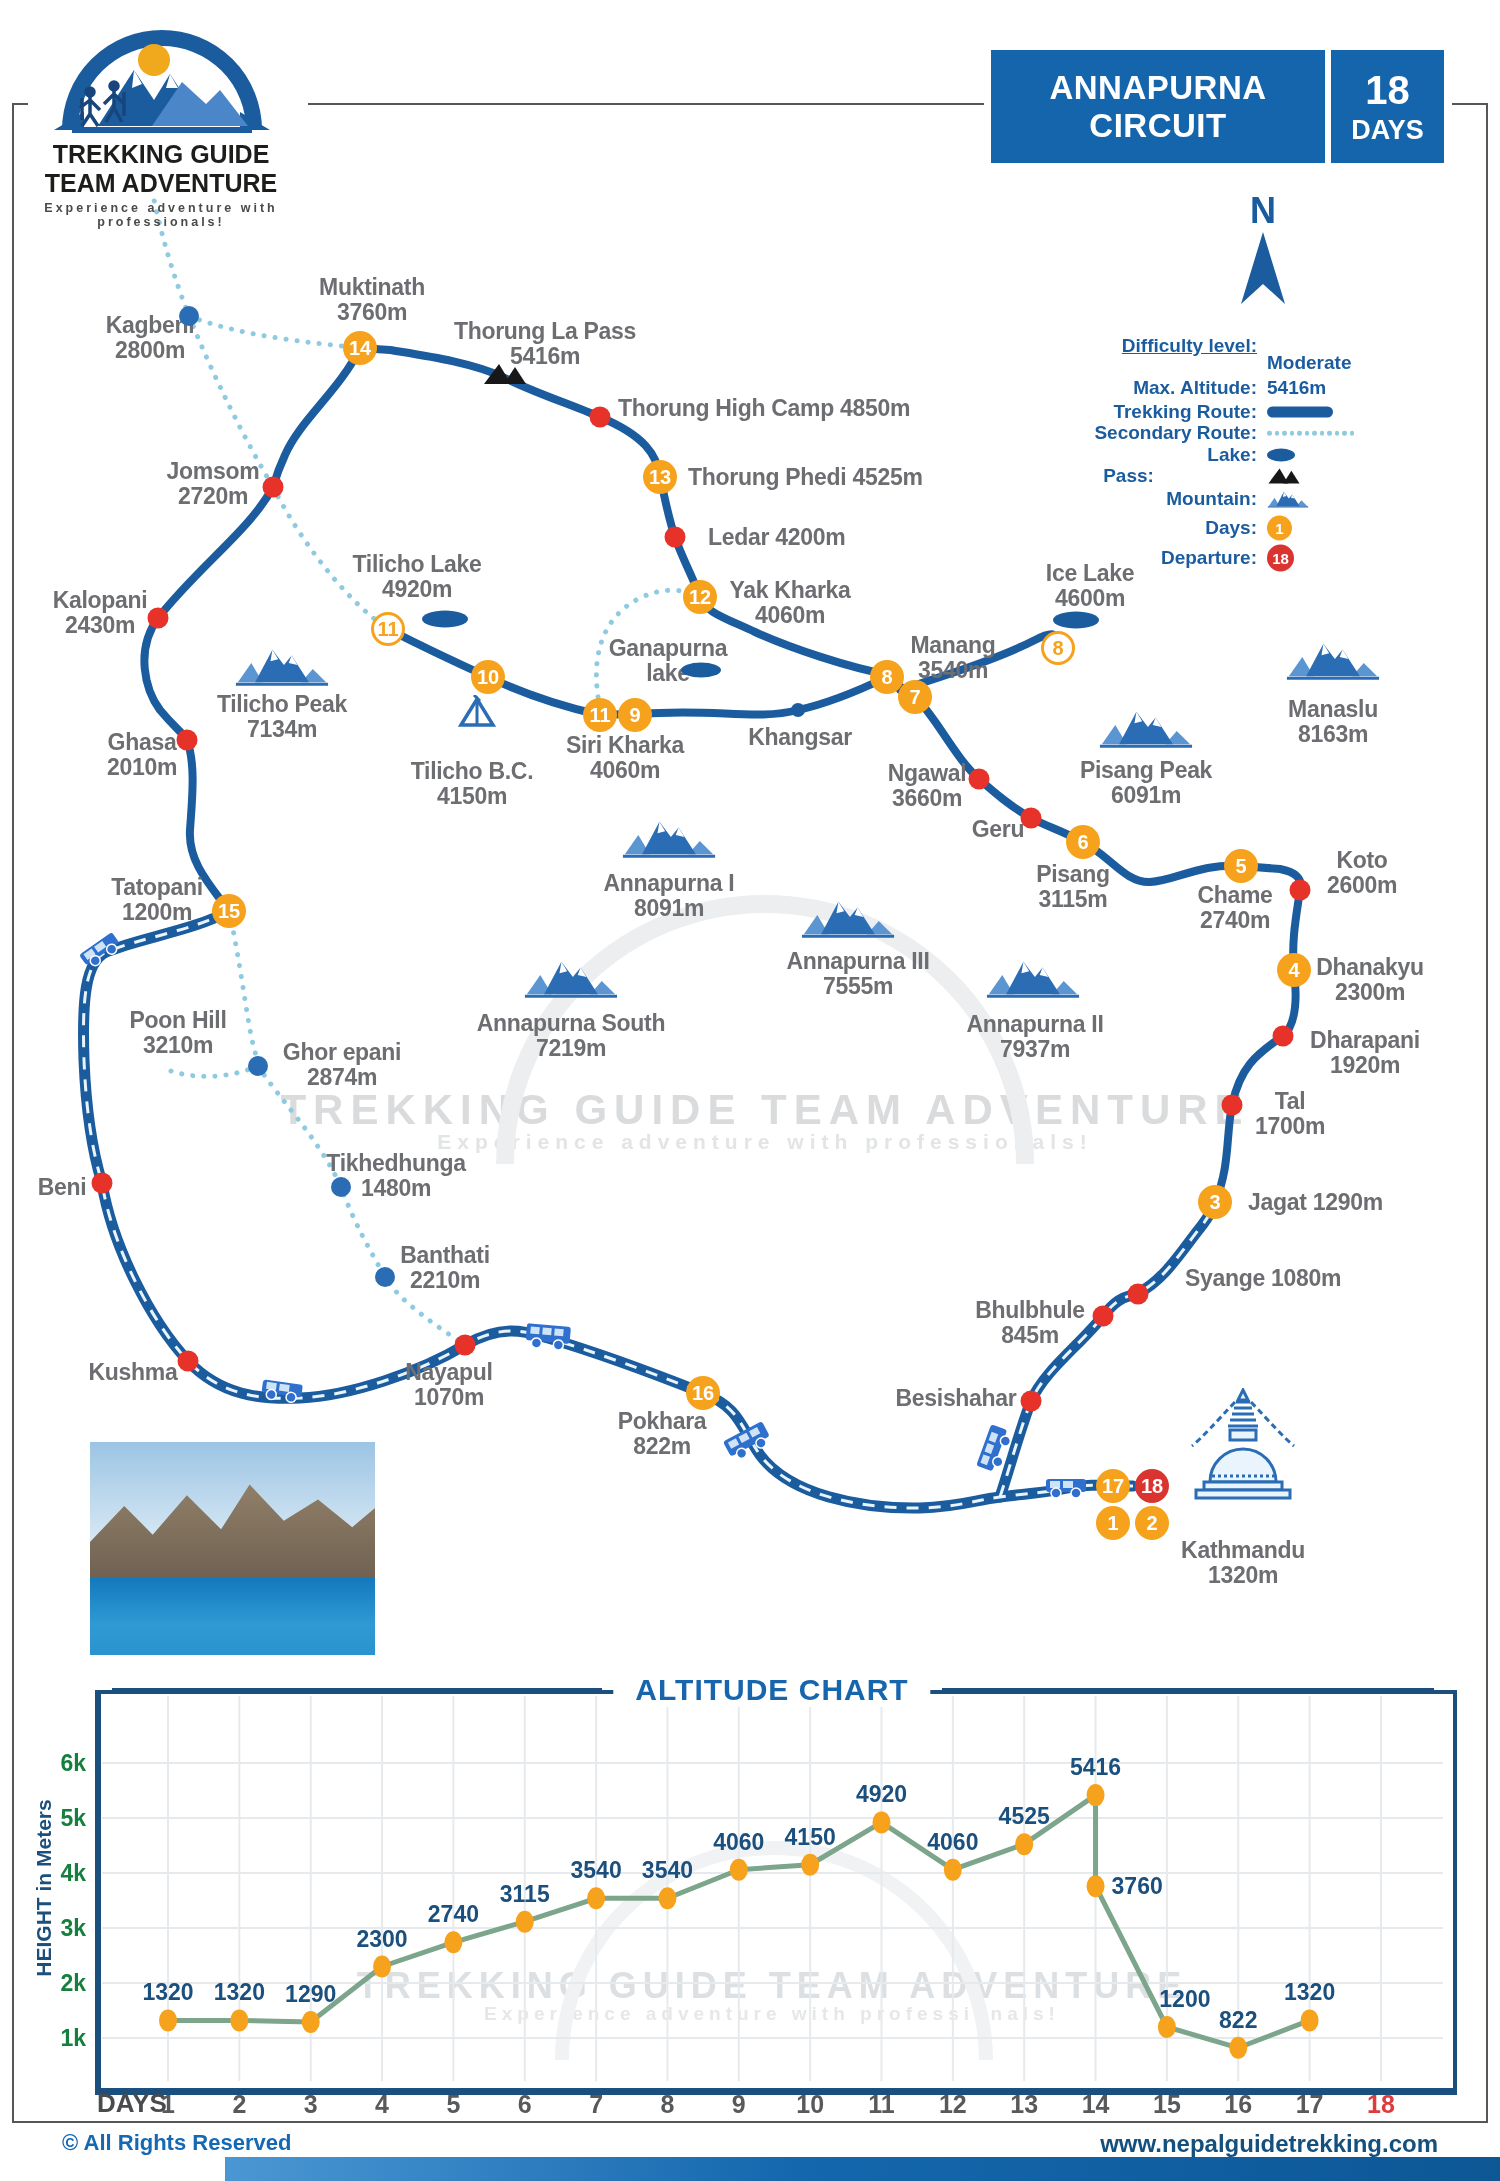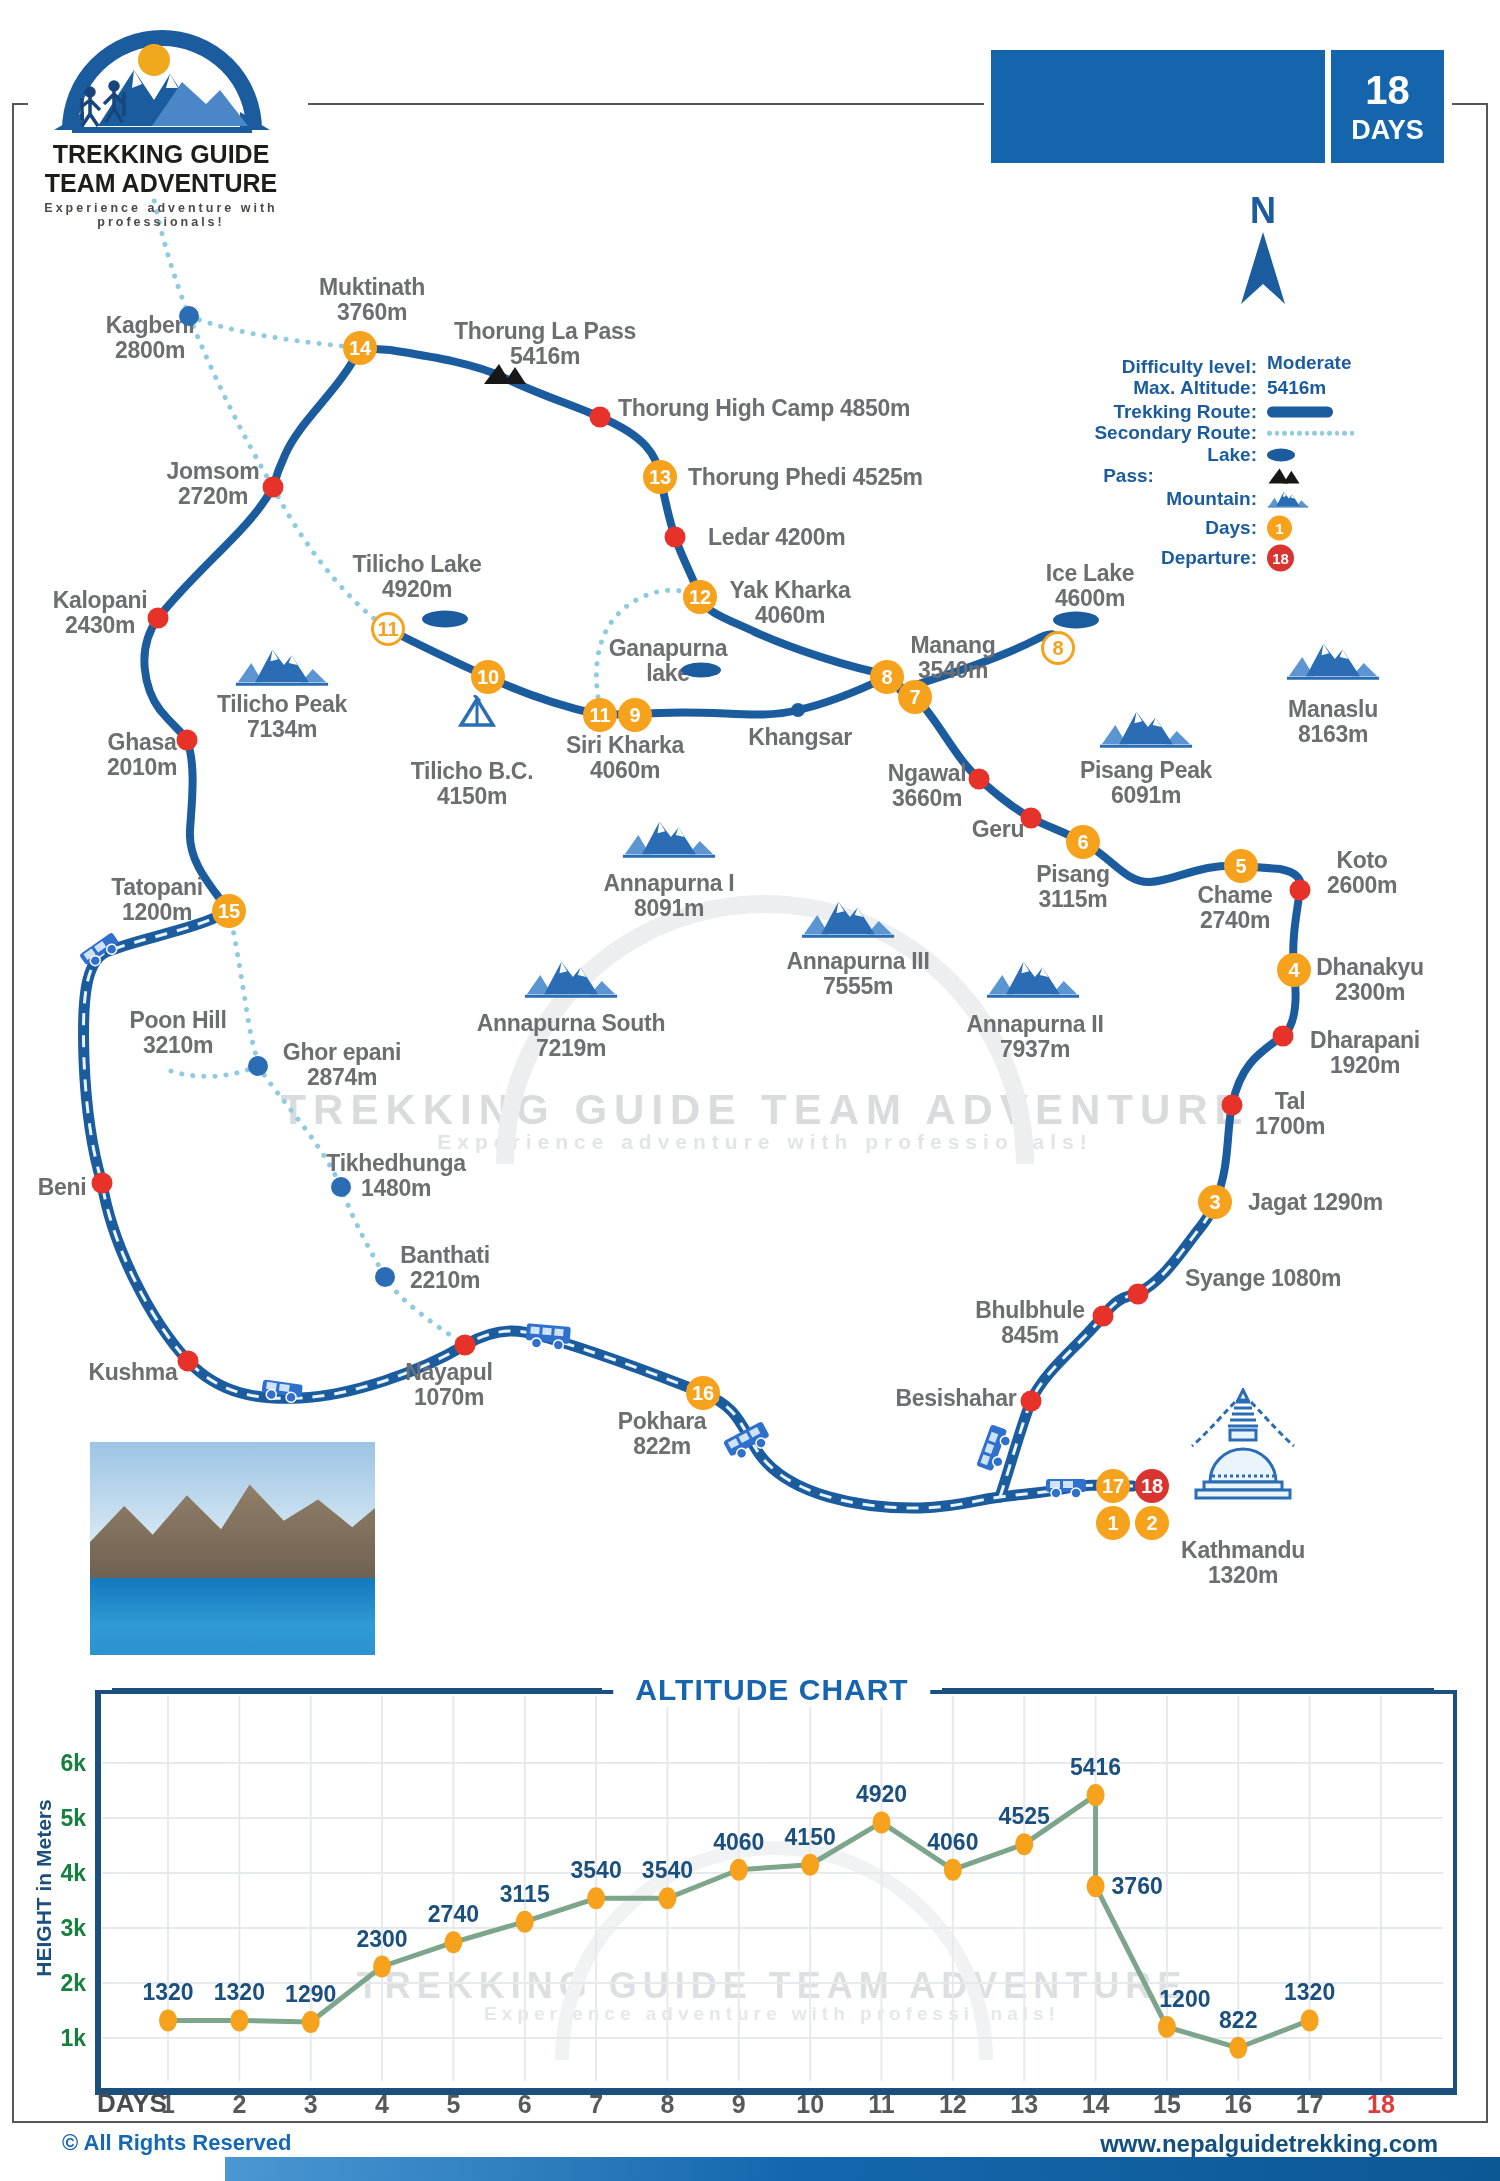--- a/index.html
+++ b/index.html
@@ -103,20 +103,21 @@
         <path d="M72,82 L72,100 M72,86 L62,96 M72,86 L82,96 M72,100 L64,114 M72,100 L80,114 M82,84 L82,108"></path>
     </g>
     <path d="M30,122 H210" stroke="#1b5c9f" stroke-width="6"></path>
   </svg>
   <div id="brand-name">TREKKING GUIDE TEAM ADVENTURE</div>
   <div id="brand-tagline">Experience adventure with professionals!</div>
 </div>
 
 <div id="title-underlay"></div>
 <div id="title-main" class="title-box">
+  <div class="l1">ANNAPURNA CIRCUIT</div>
 </div>
 <div id="title-days" class="title-box">
   <div class="n">18</div>
   <div class="d">DAYS</div>
 </div>
 
 <div id="north">
   <div class="n-letter">N</div>
   <svg width="46" height="74" viewBox="0 0 46 74">
     <polygon points="23,0 45,72 23,52 1,72" fill="#1b5c9f"></polygon>
@@ -427,21 +428,21 @@
     <circle cx="13" cy="24" r="5" fill="#2f6fce" stroke="#fff" stroke-width="1.5"></circle>
     <circle cx="35" cy="24" r="5" fill="#2f6fce" stroke="#fff" stroke-width="1.5"></circle>
       </svg></div>
     <div class="icon" style="left: 1066px; top: 1487px; transform: translate(-50%, -50%) rotate(0deg);"><svg width="44" height="28" viewBox="0 0 44 28">
     <rect x="2" y="8" width="40" height="13" rx="3" fill="#2f6fce"></rect>
     <rect x="6" y="10" width="10" height="7" fill="#cfe3f7"></rect>
         <rect x="19" y="10" width="10" height="7" fill="#cfe3f7"></rect>
     <circle cx="12" cy="22" r="5" fill="#2f6fce" stroke="#fff" stroke-width="1.5"></circle>
     <circle cx="32" cy="22" r="5" fill="#2f6fce" stroke="#fff" stroke-width="1.5"></circle>
       </svg></div>
-    <div class="legend-label" style="top: 367px;">Difficulty level:</div>
+    <div class="legend-label" style="top: 346px; text-decoration: underline;">Difficulty level:</div>
     <div class="legend-value" style="top: 363px;">Moderate</div>
     <div class="legend-label" style="top: 388px;">Max. Altitude:</div>
     <div class="legend-value" style="top: 388px;">5416m</div>
     <div class="legend-label" style="top: 412px;">Trekking Route:</div>
     <div class="legend-value" style="top: 412px;">
       <div style="width:66px;height:11px;border-radius:6px;background:#1b5c9f"></div>
     </div>
     <div class="legend-label" style="top: 433px;">Secondary Route:</div>
     <div class="legend-value" style="top: 433px;">
       <div style="display:flex;gap:3px">

